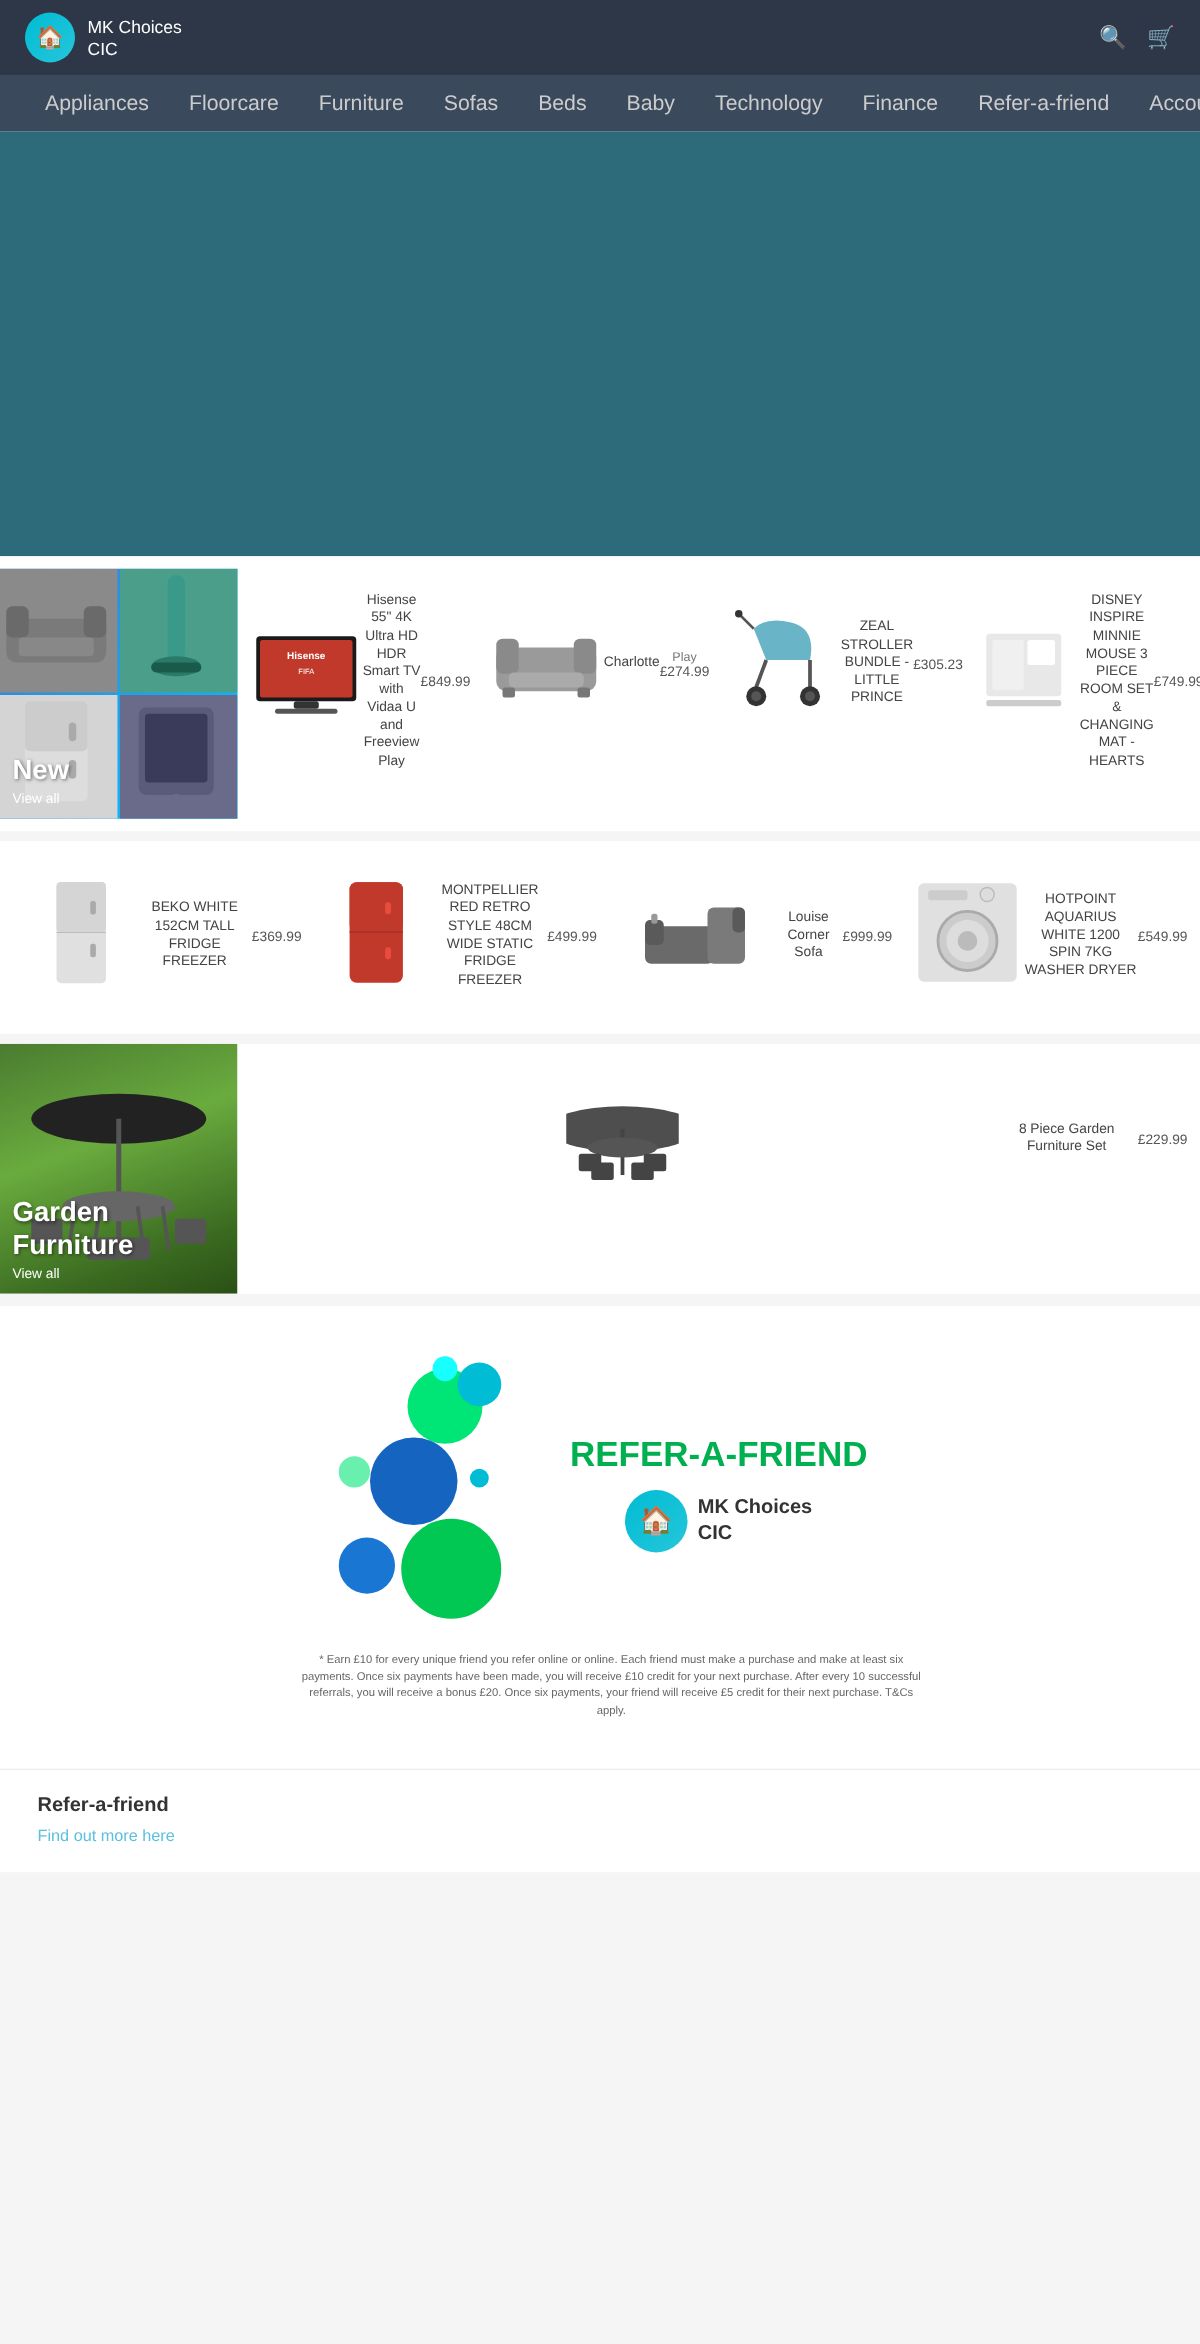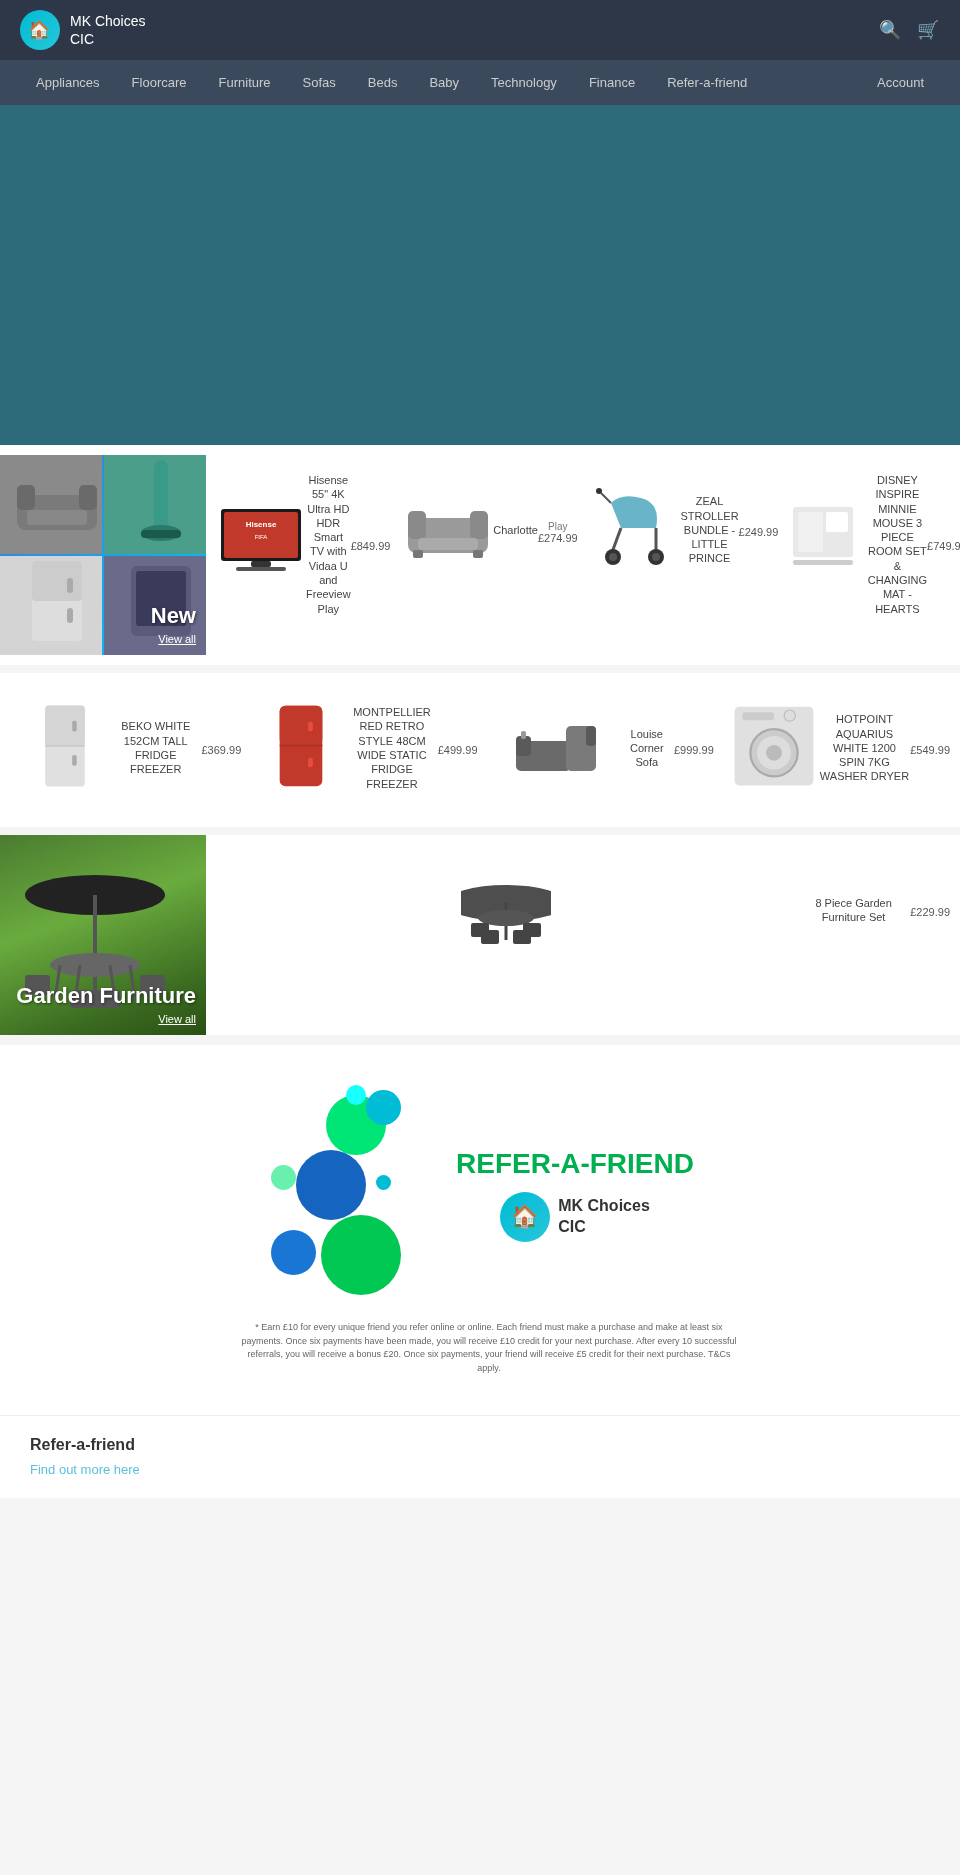--- a/index.html
+++ b/index.html
@@ -50,21 +50,21 @@
     .nav {
       background: #3a4a5c;
       display: flex;
       align-items: center;
       padding: 0 20px;
       height: 45px;
       gap: 0;
     }
     .nav-item {
       color: #ccc;
-      font-size: 13px;
+      font-size: 17px;
       padding: 0 16px;
       height: 29px;
       display: flex;
       align-items: center;
       cursor: pointer;
       white-space: nowrap;
     }
     .nav-item.account { margin-left: auto; }
 
     
@@ -83,26 +83,25 @@
 
     
     .product-row {
       display: flex;
       align-items: stretch;
       background: white;
       margin-bottom: 8px;
     }
 
     .category-banner {
-      width: 206px;
+      width: 190px;
       min-height: 200px;
       flex-shrink: 0;
       position: relative;
       overflow: hidden;
-      text-align: right;
     }
     .category-banner-new {
       background: linear-gradient(135deg, #3a7bd5, #00c6ff);
     }
     .banner-collage {
       width: 100%;
       height: 100%;
       display: grid;
       grid-template-columns: 1fr 1fr;
       grid-template-rows: 1fr 1fr;
@@ -125,21 +124,20 @@
     }
     .banner-label {
       color: white;
       font-size: 22px;
       font-weight: bold;
       text-shadow: 1px 1px 3px rgba(0,0,0,0.5);
     }
     .banner-viewall {
       color: white;
       font-size: 11px;
-      text-decoration: underline;
       cursor: pointer;
       display: block;
       margin-top: 4px;
     }
 
     .products-grid {
       flex: 1;
       display: flex;
       align-items: flex-start;
       padding: 10px 5px;
@@ -399,21 +397,21 @@
           <circle cx="22" cy="74" r="8" fill="#333"></circle>
           <circle cx="22" cy="74" r="4" fill="#555"></circle>
           <circle cx="65" cy="74" r="8" fill="#333"></circle>
           <circle cx="65" cy="74" r="4" fill="#555"></circle>
           <line x1="20" y1="20" x2="10" y2="10" stroke="#555" stroke-width="2"></line>
           <circle cx="8" cy="8" r="3" fill="#333"></circle>
         </svg>
       </div>
       <div class="product-name">ZEAL STROLLER BUNDLE - LITTLE PRINCE</div>
       <div class="product-price">
-        <span>£249.99</span>
+        <span>£305.23</span>
       </div>
     </div>
 
     <div class="product-card">
       <div class="product-img-area">
         <svg class="prod-svg" viewBox="0 0 90 90">
           <rect x="15" y="10" width="60" height="50" rx="3" fill="#e8e8e8"></rect>
           <rect x="20" y="15" width="25" height="40" rx="2" fill="#f0f0f0"></rect>
           <rect x="48" y="15" width="22" height="20" rx="2" fill="#fff"></rect>
           <rect x="15" y="63" width="60" height="5" rx="2" fill="#ccc"></rect>

